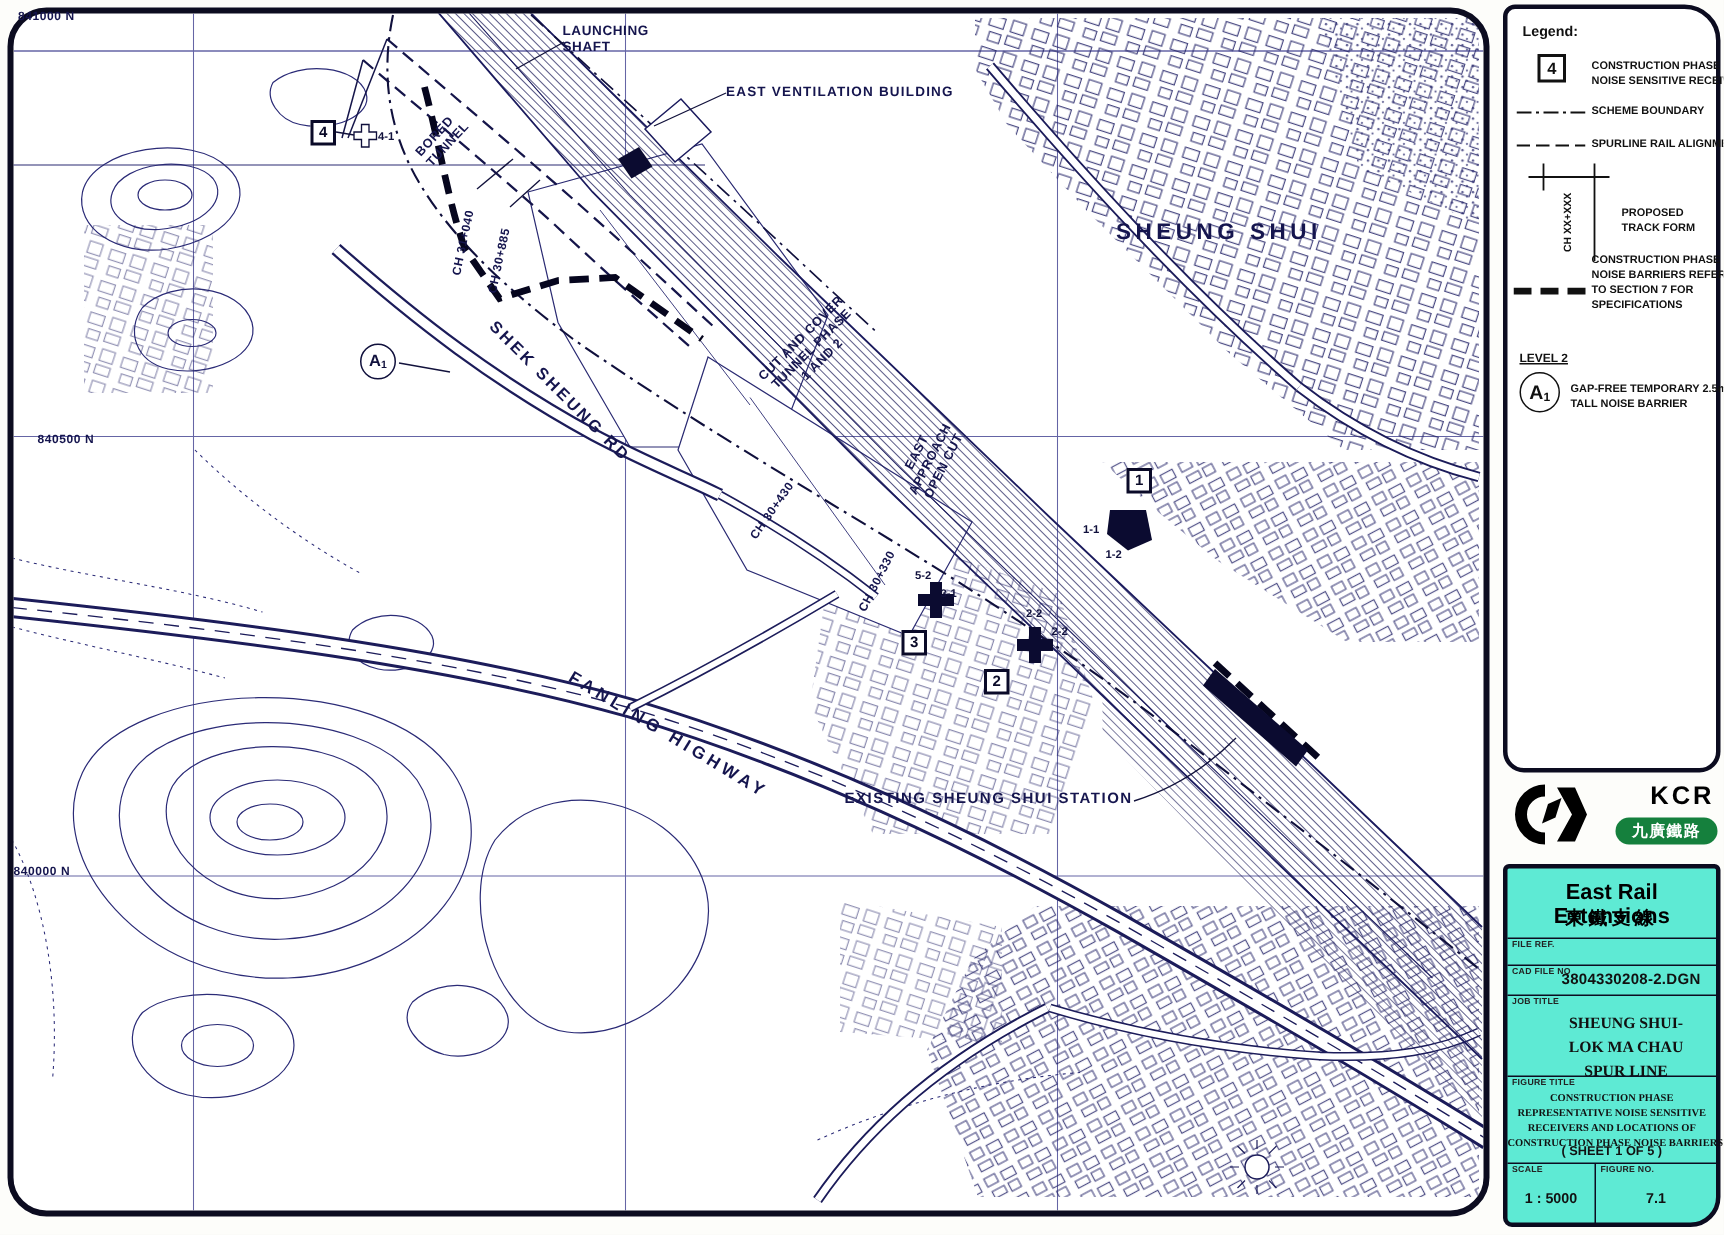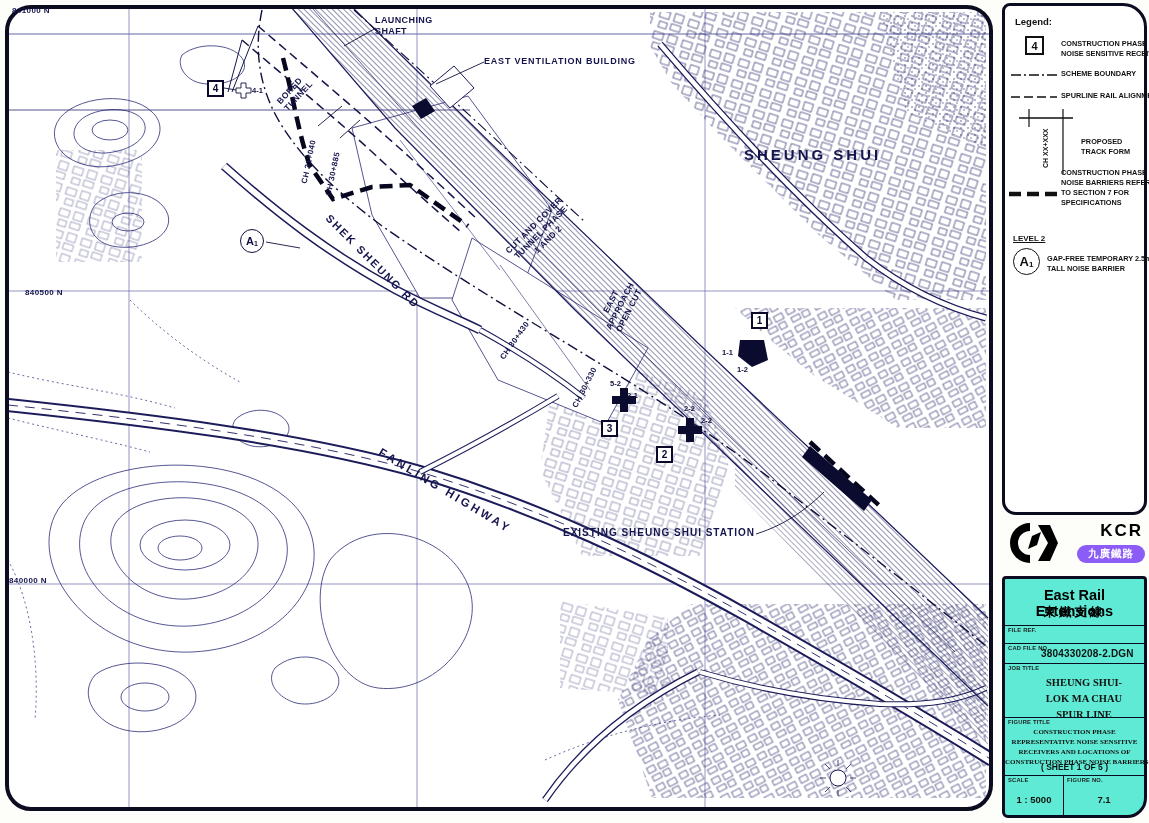--- a/index.html
+++ b/index.html
@@ -23,21 +23,21 @@
   .lg-txt{position:absolute;font-size:7.3px;font-weight:bold;color:#111;white-space:pre;line-height:1.35;}
   .lg-sym{position:absolute;}
   .lg-box{position:absolute;width:19px;height:19px;box-sizing:border-box;border:2.5px solid #111;display:flex;
         align-items:center;justify-content:center;font-size:11px;font-weight:bold;color:#111;}
   .lg-circ{position:absolute;width:27px;height:27px;box-sizing:border-box;border:1.7px solid #111;border-radius:50%;
         display:flex;align-items:center;justify-content:center;font-weight:bold;font-size:13px;color:#111;}
   .lg-circ .s{font-size:8px;margin-top:5px;}
   .lv2{position:absolute;font-size:8px;font-weight:bold;color:#111;text-decoration:underline;}
   .logo{position:absolute;left:2px;top:518px;width:145px;height:56px;}
   .kcr{position:absolute;right:4px;top:3px;font-size:17px;font-weight:bold;letter-spacing:2px;color:#000;}
-  .badge{position:absolute;right:2px;top:27px;width:68px;height:18px;background:#8b5cf6;border-radius:9px;color:#fff;
+  .badge{position:absolute;right:2px;top:27px;width:68px;height:18px;background:#15803d;border-radius:9px;color:#fff;
         font-size:10.5px;font-weight:bold;display:flex;align-items:center;justify-content:center;letter-spacing:1px;}
   .tblock{position:absolute;left:2px;top:576px;width:145px;height:242px;box-sizing:border-box;border:3px solid #0c0c20;
         border-radius:4px 4px 20px 6px;background:#5eead4;color:#111;}
   .trow{position:absolute;left:0;width:139px;border-top:1.5px solid #0c0c20;}
   .tb-lab{position:absolute;left:3px;top:1px;font-size:5.8px;font-weight:bold;color:#222;letter-spacing:.2px;}
   .tb-title{position:absolute;left:0;top:8px;width:139px;text-align:center;font-size:14.5px;font-weight:bold;color:#000;}
   .tb-zh{position:absolute;left:0;top:25px;width:139px;text-align:center;font-size:12.5px;font-weight:bold;color:#000;letter-spacing:3px;}
   .cadv{position:absolute;left:36px;top:4px;font-size:10px;font-weight:bold;letter-spacing:.2px;}
   .jobt{position:absolute;left:0;top:11px;width:158px;text-align:center;font-family:"Liberation Serif",serif;
         font-size:10.5px;font-weight:bold;white-space:pre;line-height:1.5;}

